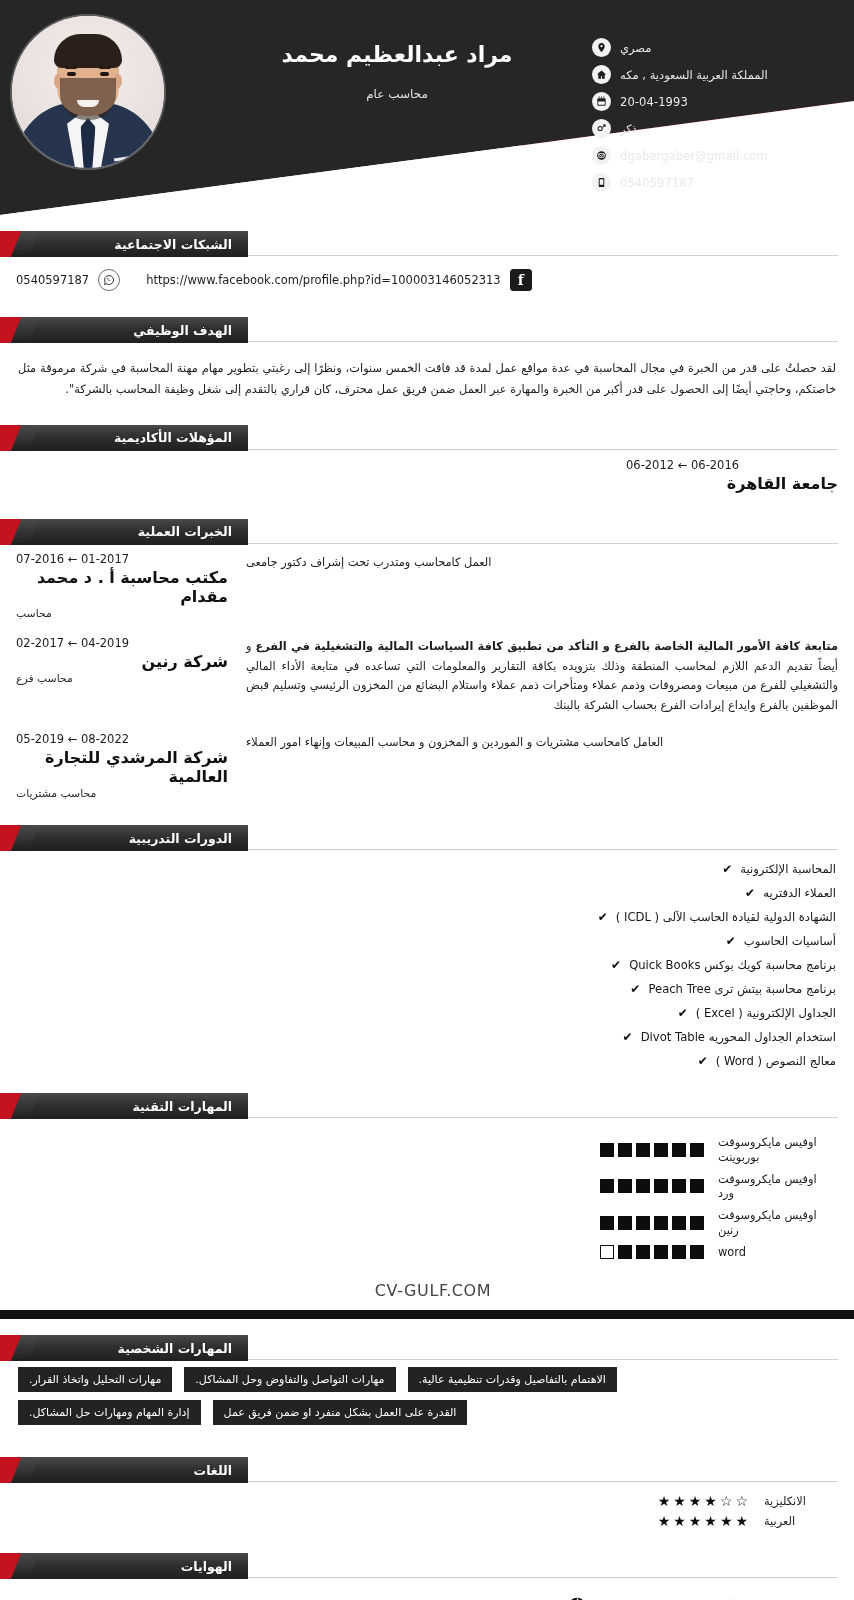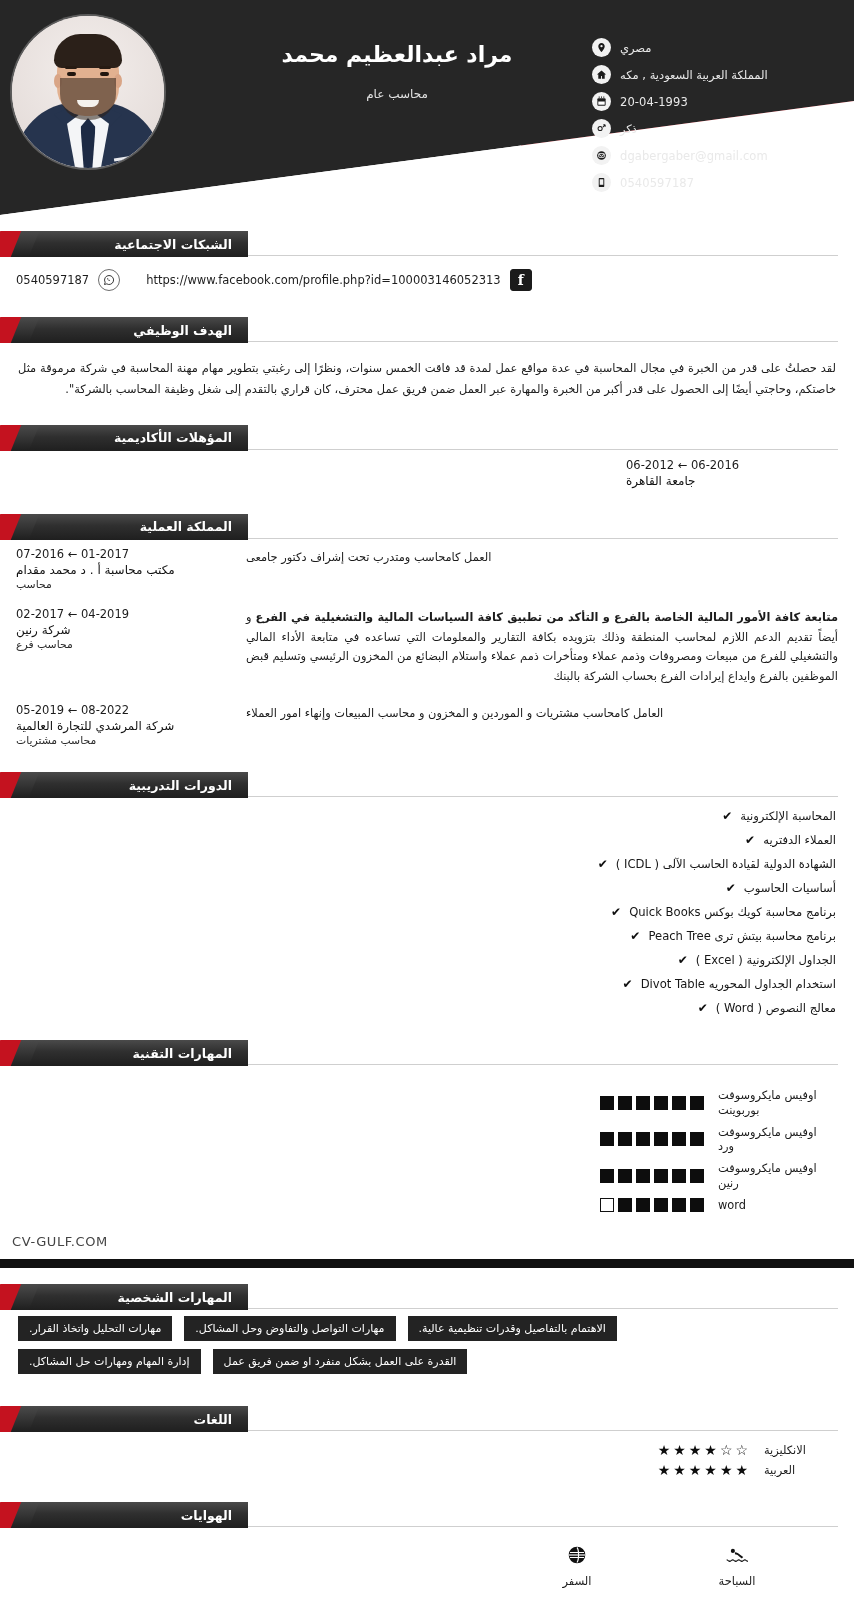--- a/index.html
+++ b/index.html
@@ -306,25 +306,25 @@
   }
   .entry-dates {
     font-size: 11.5px;
     color: #1b1b1b;
     margin-bottom: 2px;
     direction: ltr;
     text-align: left;
     unicode-bidi: isolate;
   }
   .entry-org {
-    font-size: 12px;
-    font-weight: normal;
+    font-size: 16px;
+    font-weight: bold;
     color: #111;
     margin-bottom: 1px;
-    text-align: left;
+    text-align: right;
   }
   .entry-role {
     font-size: 10.8px;
     color: #2b2b2b;
     text-align: left;
   }
   .entry-left {
     flex: 1;
     order: 1;
     text-align: justify;
@@ -392,22 +392,22 @@
     background: #0d0d0d;
   }
   .tbox.off {
     background: #ffffff;
     border: 1.6px solid #111;
     box-sizing: border-box;
   }
 
   
   .watermark {
-    text-align: left;
-    font-size: 13px;
+    text-align: center;
+    font-size: 16px;
     letter-spacing: .6px;
     color: #444;
     padding: 16px 0 10px 12px;
   }
   .black-divider {
     height: 9px;
     background: #111;
     width: 854px;
     margin: 0;
   }
@@ -610,21 +610,21 @@
       <div class="entry-right">
         <div class="entry-dates">06-2012 ← 06-2016</div>
         <div class="entry-org">جامعة القاهرة</div>
       </div>
     </div>
   </div>
 
   <div class="section">
     <div class="sec-head">
       <div class="sec-banner">
-        <span class="sec-banner-title">المملكة العملية</span>
+        <span class="sec-banner-title">الخبرات العملية</span>
       </div>
       <div class="flex-rule"></div>
     </div>
 
     <div class="entry">
       <div class="entry-left single">العمل كامحاسب ومتدرب تحت إشراف دكتور جامعى</div>
       <div class="entry-right">
         <div class="entry-dates">07-2016 ← 01-2017</div>
         <div class="entry-org">مكتب محاسبة أ . د محمد مقدام</div>
         <div class="entry-role">محاسب</div>
@@ -697,21 +697,21 @@
     </div>
   </div>
 
   <div class="section">
     <div class="sec-head">
       <div class="sec-banner">
         <span class="sec-banner-title">المهارات التقنية</span>
       </div>
       <div class="flex-rule"></div>
     </div>
-    <div style="padding:18px 2px 2px 2px;">
+    <div style="padding:12px 2px 2px 2px;">
       <div class="tech-row">
         <span class="tech-label">اوفيس مايكروسوفت بوربوينت</span>
         <span class="tech-boxes">
             <span class="tbox"></span>
             <span class="tbox"></span>
             <span class="tbox"></span>
             <span class="tbox"></span>
             <span class="tbox"></span>
             <span class="tbox"></span>
           </span>

